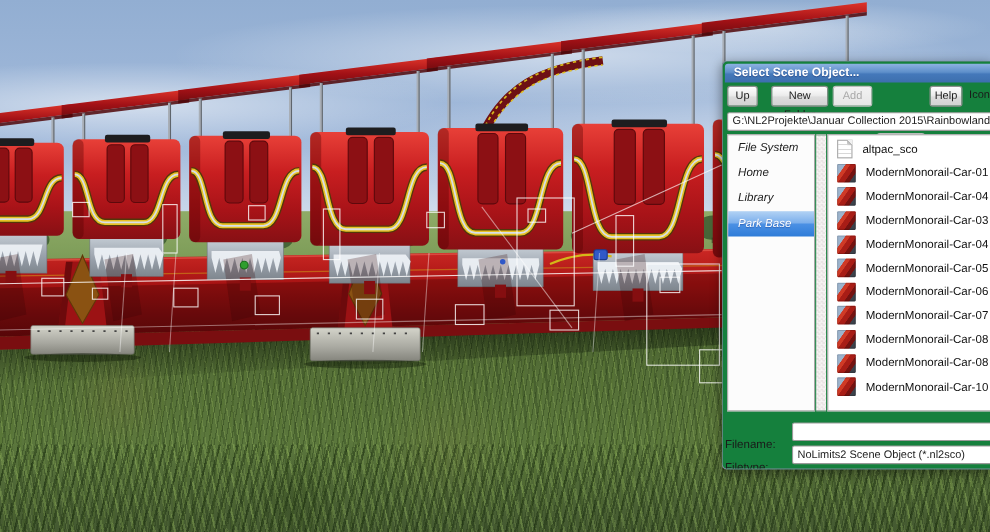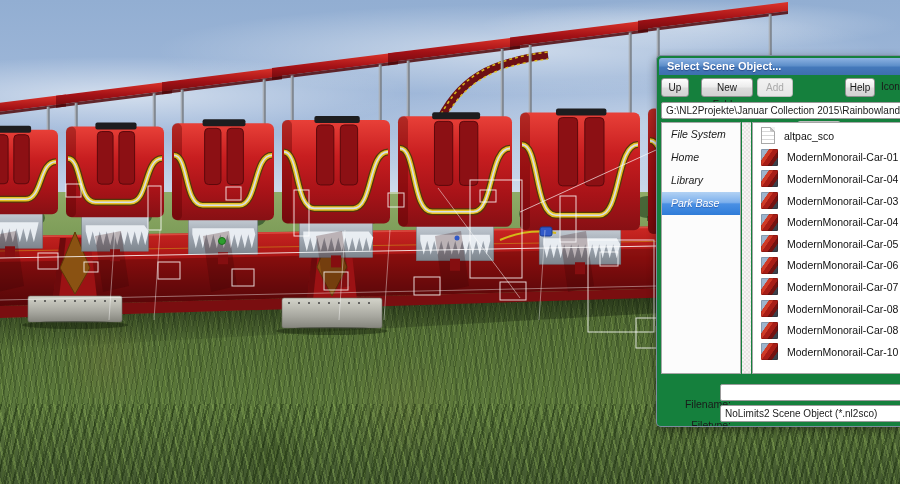--- a/index.html
+++ b/index.html
@@ -67,21 +67,21 @@
   .file-row .label{font-size:10.5px;color:#111;white-space:nowrap;}
   .icon-file{width:14px;height:17px;background:#fff;border:1px solid #a8a8a8;position:relative;box-sizing:border-box;
     background-image:repeating-linear-gradient(180deg, transparent 0 3px, #d8d8d8 3px 4px);}
   .icon-file::after{content:"";position:absolute;right:-1px;top:-1px;width:5px;height:5px;
     background:linear-gradient(225deg,#f1f1f1 0 49%,#b5b5b5 50%,#dcdcdc 100%);}
   .icon-thumb{width:17px;height:17px;border-radius:1px;
     background:
       linear-gradient(125deg,#9db4cd 0 27%, #cf3a26 29% 42%, #a81d16 44% 62%, #741210 64% 78%, #3c414a 80% 100%);
     box-shadow:inset 0 0 0 1px rgba(0,0,0,.15);}
   .bottomrow{position:absolute;left:0;width:430px;height:18px;}
-  .bottomrow .lbl{position:absolute;left:18px;top:2px;width:56px;text-align:right;font-size:10.5px;color:#1a1a1a;margin-top:12px;}
+  .bottomrow .lbl{position:absolute;left:2px;top:2px;width:56px;text-align:left;font-size:10.5px;color:#1a1a1a;margin-top:12px;}
   .bottomrow .txt{position:absolute;left:63px;top:0;width:355px;}
 </style>
 </head>
 <body>
 
 <div class="stage">
 
   <div style="position:absolute;inset:0;">
     <div class="sky"></div>
     <div class="field"></div>

